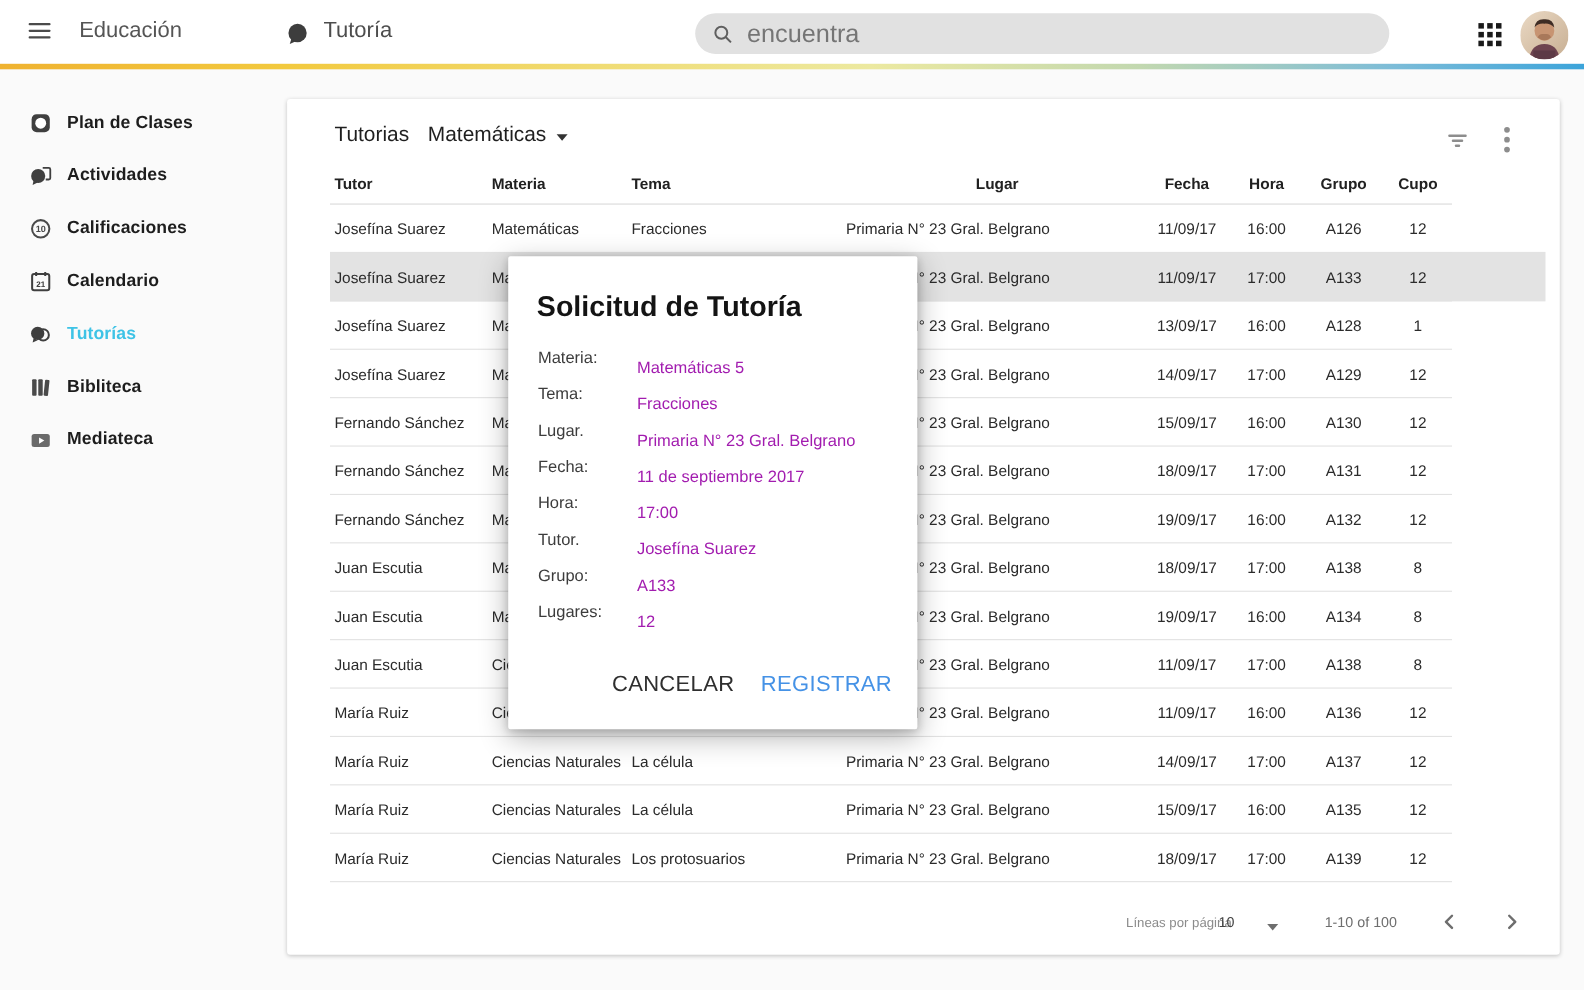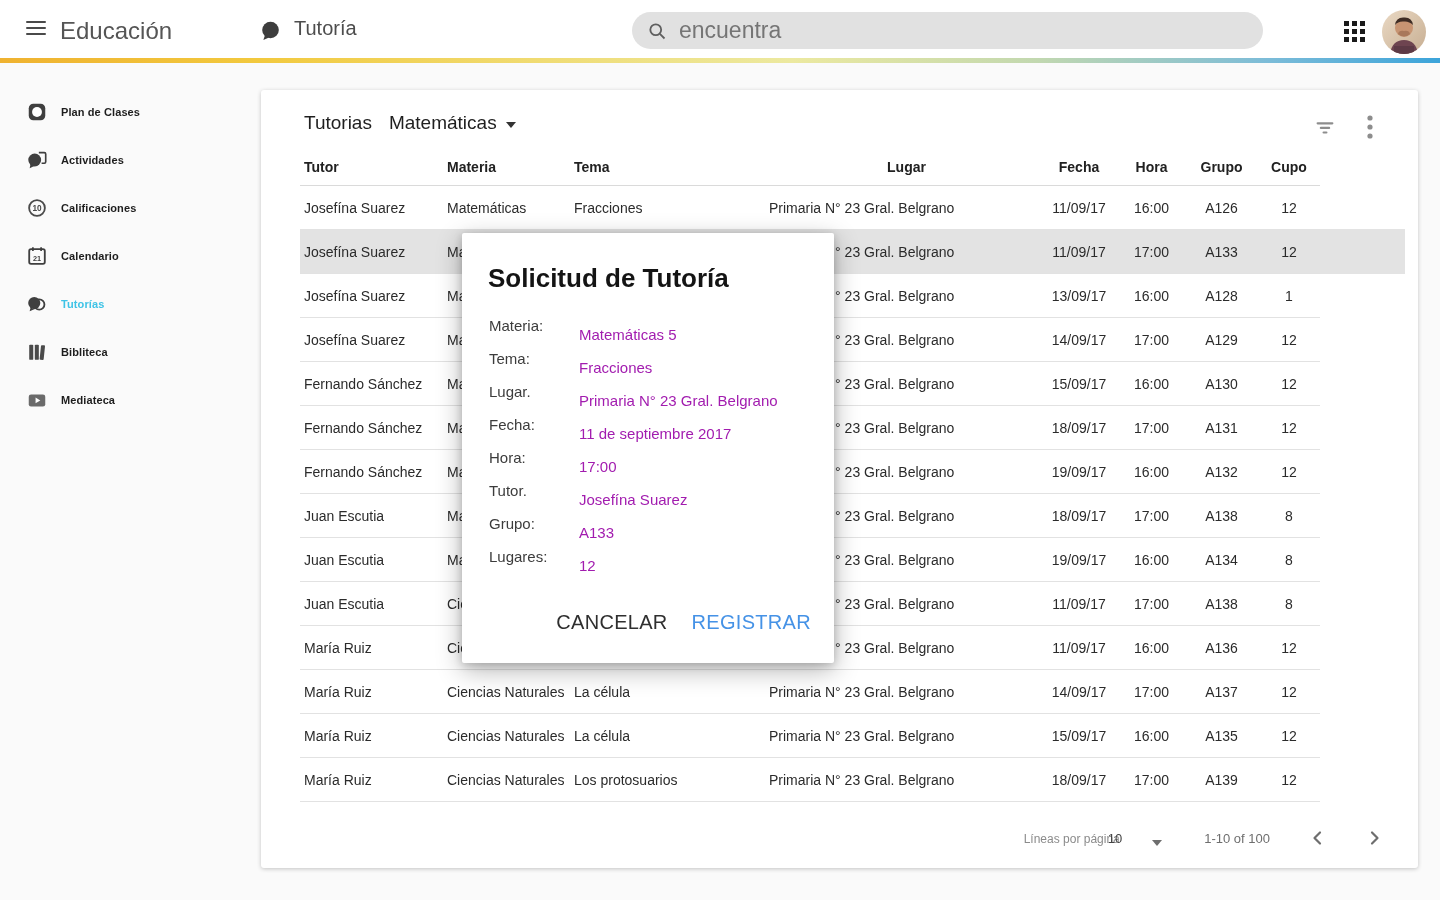--- a/index.html
+++ b/index.html
@@ -11,39 +11,39 @@
     overflow: hidden;
     color: #222;
   }
 
   
   .appbar { position: absolute; top: 0; left: 0; width: 1440px; height: 58px; background: #ffffff; z-index: 5; }
   .gradbar { position: absolute; top: 58px; left: 0; width: 1440px; height: 5px; z-index: 5;
     background: linear-gradient(90deg,#efb230 0%,#f2c93e 18%,#f0dc74 38%,#ece9a0 55%,#c2d8b0 72%,#7cbcd8 88%,#3ca4da 100%); }
   .hamburger { position: absolute; left: 26px; top: 21px; width: 20px; height: 16px; cursor: pointer; }
   .hamburger span { display: block; width: 20px; height: 2px; background: #4a4a4a; border-radius: 1px; margin-bottom: 4px; }
-  .app-title { position: absolute; left: 60px; top: 17px; font-size: 24px; color: #555; }
+  .app-title { position: absolute; left: 72px; top: 17px; font-size: 20px; color: #555; }
   .section-icon { position: absolute; left: 258px; top: 19px; }
   .section-title { position: absolute; left: 294px; top: 17px; font-size: 20px; color: #4d4d4d; }
   .searchbox { position: absolute; left: 632px; top: 12px; width: 631px; height: 37px; background: #e1e1e1;
     border-radius: 19px; display: flex; align-items: center; padding-left: 15px; }
   .searchbox svg { flex: 0 0 auto; }
   .searchbox input { border: none; outline: none; background: transparent; font-family: inherit;
     font-size: 23px; color: #555; margin-left: 12px; width: 540px; }
   .searchbox input::placeholder { color: #757575; opacity: 1; }
   .appsgrid { position: absolute; left: 1344px; top: 21px; width: 22px; height: 22px;
     display: grid; grid-template-columns: repeat(3,5px); grid-template-rows: repeat(3,5px); gap: 3px; cursor: pointer; }
   .appsgrid span { background: #1a1a1a; width: 5px; height: 5px; }
   .avatar { position: absolute; left: 1382px; top: 10px; width: 44px; height: 44px; border-radius: 50%; overflow: hidden; cursor: pointer; }
 
   
   .sidebar { position: absolute; top: 63px; left: 0; width: 260px; padding-top: 25px; }
   .side-item { height: 48px; display: flex; align-items: center; padding-left: 26px; cursor: pointer; }
   .side-item .icn { width: 22px; height: 22px; flex: 0 0 22px; display: flex; align-items: center; justify-content: center; }
-  .side-item .lbl { margin-left: 13px; font-size: 11px; font-weight: 700; color: #1d1d1d; letter-spacing: 0.1px; }
+  .side-item .lbl { margin-left: 13px; font-size: 16px; font-weight: 700; color: #1d1d1d; letter-spacing: 0.1px; }
   .side-item.active .lbl { color: #3ec3e6; }
 
   
   .card { position: absolute; left: 261px; top: 90px; width: 1157px; height: 778px; background: #fff;
     border-radius: 3px; box-shadow: 0 1px 4px rgba(0,0,0,0.22); }
   .card-head { position: absolute; left: 43px; top: 22px; display: flex; align-items: center; }
   .card-title { font-size: 19px; color: #1f1f1f; }
   .subject-dd { margin-left: 17px; font-size: 19px; color: #1f1f1f; display: flex; align-items: center; cursor: pointer; }
   .caret-down { width: 0; height: 0; border-left: 5px solid transparent; border-right: 5px solid transparent;
     border-top: 6px solid #333; margin-left: 9px; margin-top: 3px; }

